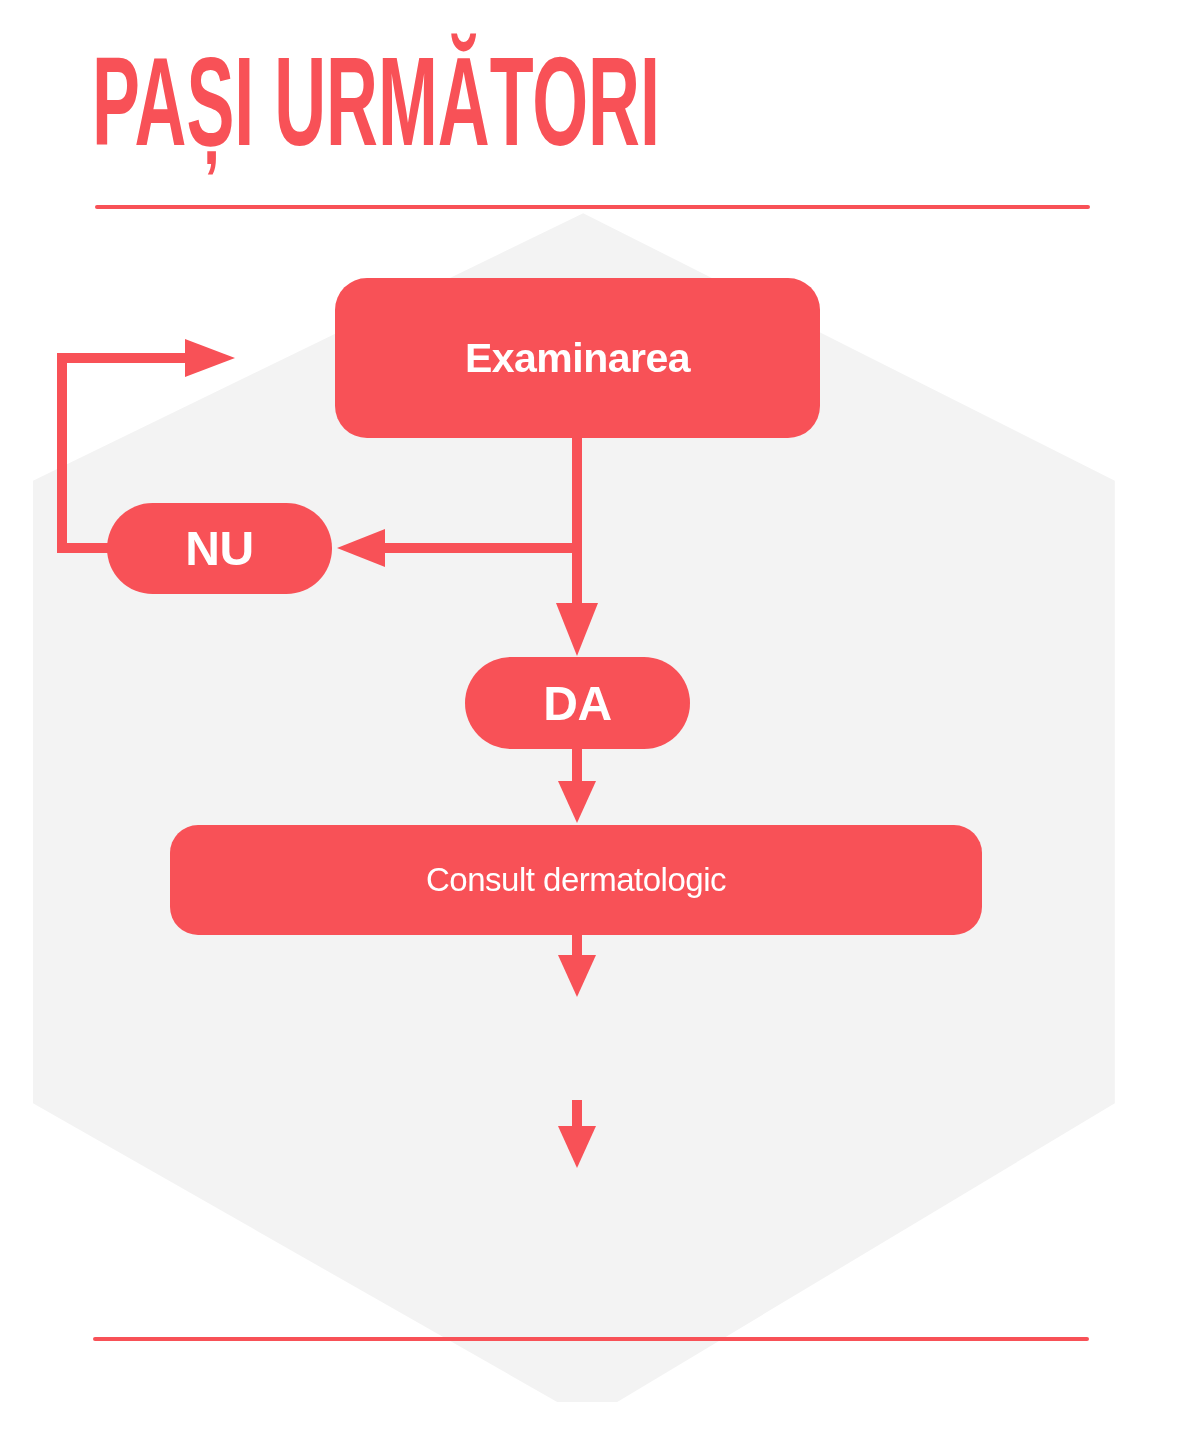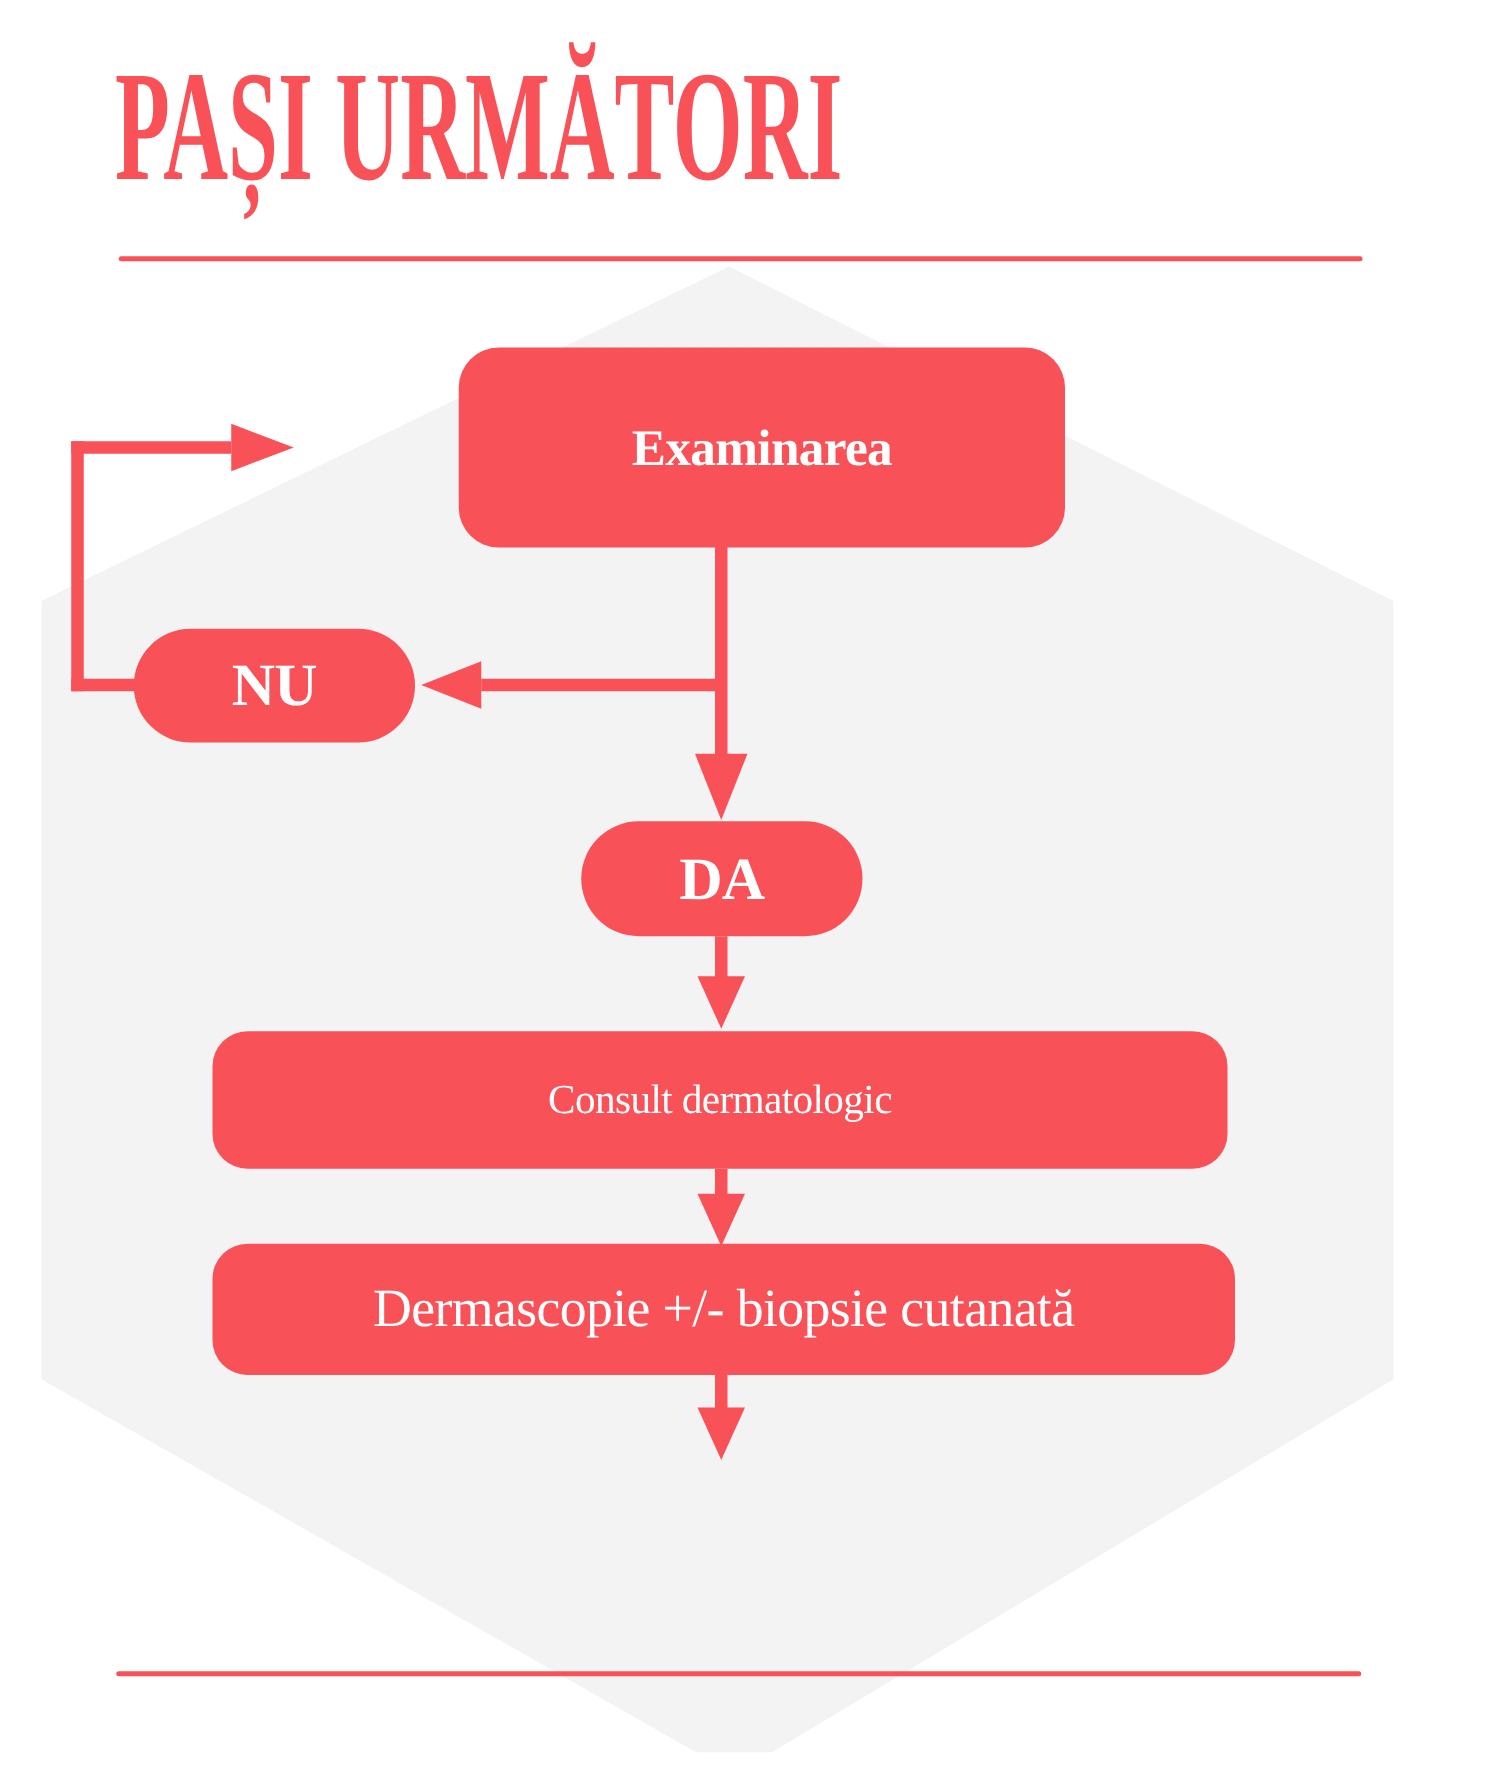--- a/index.html
+++ b/index.html
@@ -7,21 +7,20 @@
     padding: 0;
     background: #ffffff;
     font-family: "Liberation Sans", "DejaVu Sans", sans-serif;
   }
   .canvas {
     position: relative;
     width: 1200px;
     height: 1402px;
     background: #ffffff;
     overflow: hidden;
-    font-family: Liberation Serif, serif;
   }
   
   .hexagon {
     position: absolute;
     left: 0; top: 0;
     width: 1200px;
     height: 1431px;
     background: #f3f3f3;
     clip-path: polygon(48.6% 14.9%, 92.9% 33.6%, 92.9% 77.1%, 49.0% 99.2%, 2.75% 77.1%, 2.75% 33.6%);
   }
@@ -56,21 +55,21 @@
     flex-direction: column;
     align-items: center;
     justify-content: center;
     text-align: center;
   }
   .node span { display: block; letter-spacing: -0.5px; }
 
   .node-start {
     left: 335px; top: 278px; width: 485px; height: 160px;
     border-radius: 32px;
-    font-size: 41px; font-weight: bold; line-height: 50px; margin-left: 32px;
+    font-size: 41px; font-weight: bold; line-height: 50px;
   }
   .node-nu {
     left: 107px; top: 503px; width: 225px; height: 91px;
     border-radius: 46px;
     font-size: 48px; font-weight: bold; text-align: right;
   }
   .node-da {
     left: 465px; top: 657px; width: 225px; height: 92px;
     border-radius: 46px;
     font-size: 48px; font-weight: bold;
@@ -165,20 +164,17 @@
 
 
   <div class="node node-da">
     <span>DA</span>
   </div>
 
   <div class="node node-step1">
     <span>Consult dermatologic</span>
   </div>
 
-  <div class="node node-step2">
-    <span>Dermascopie +/- biopsie cutanată</span>
-  </div>
 
 
   <div class="rule rule-bottom"></div>
 
 </div>
 
 </body></html>

